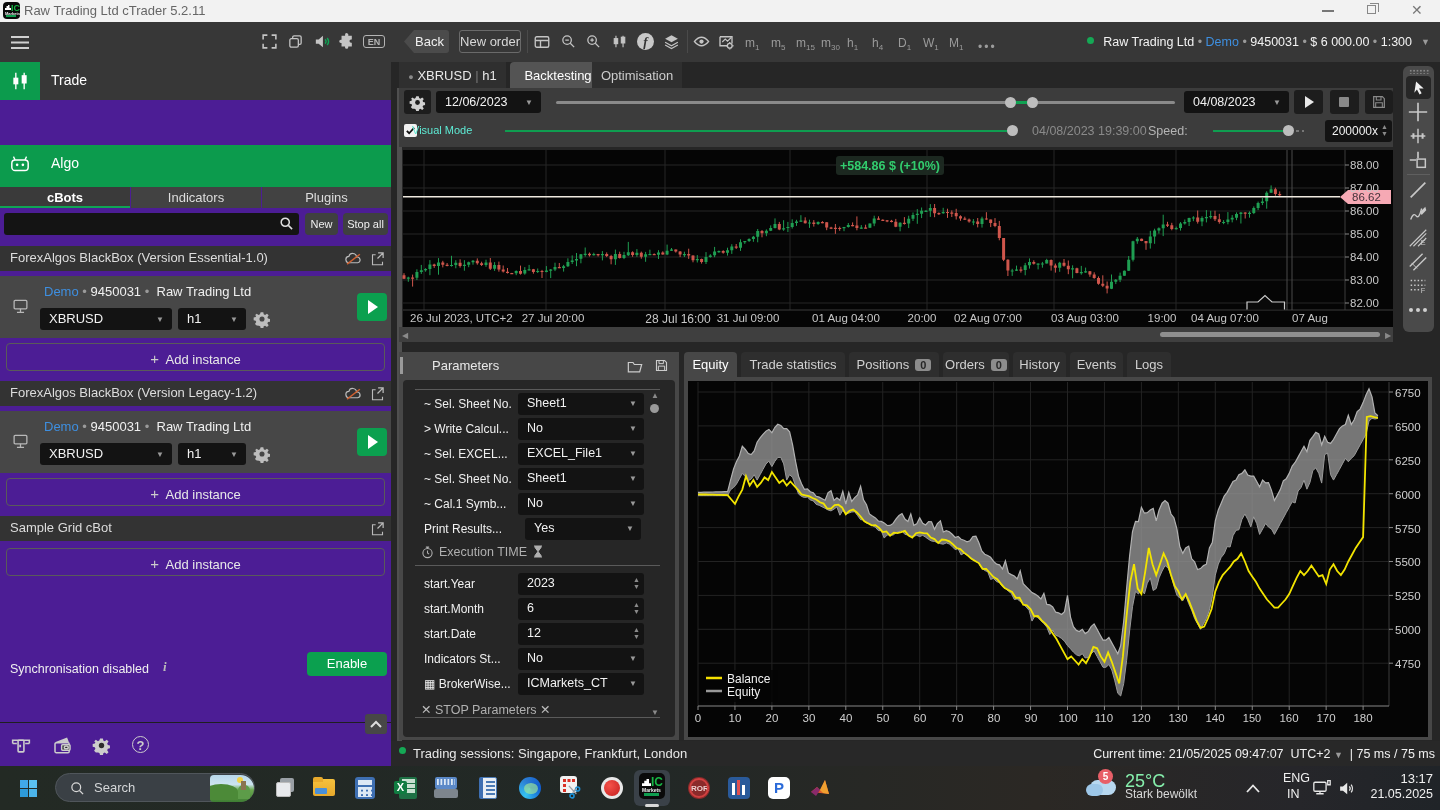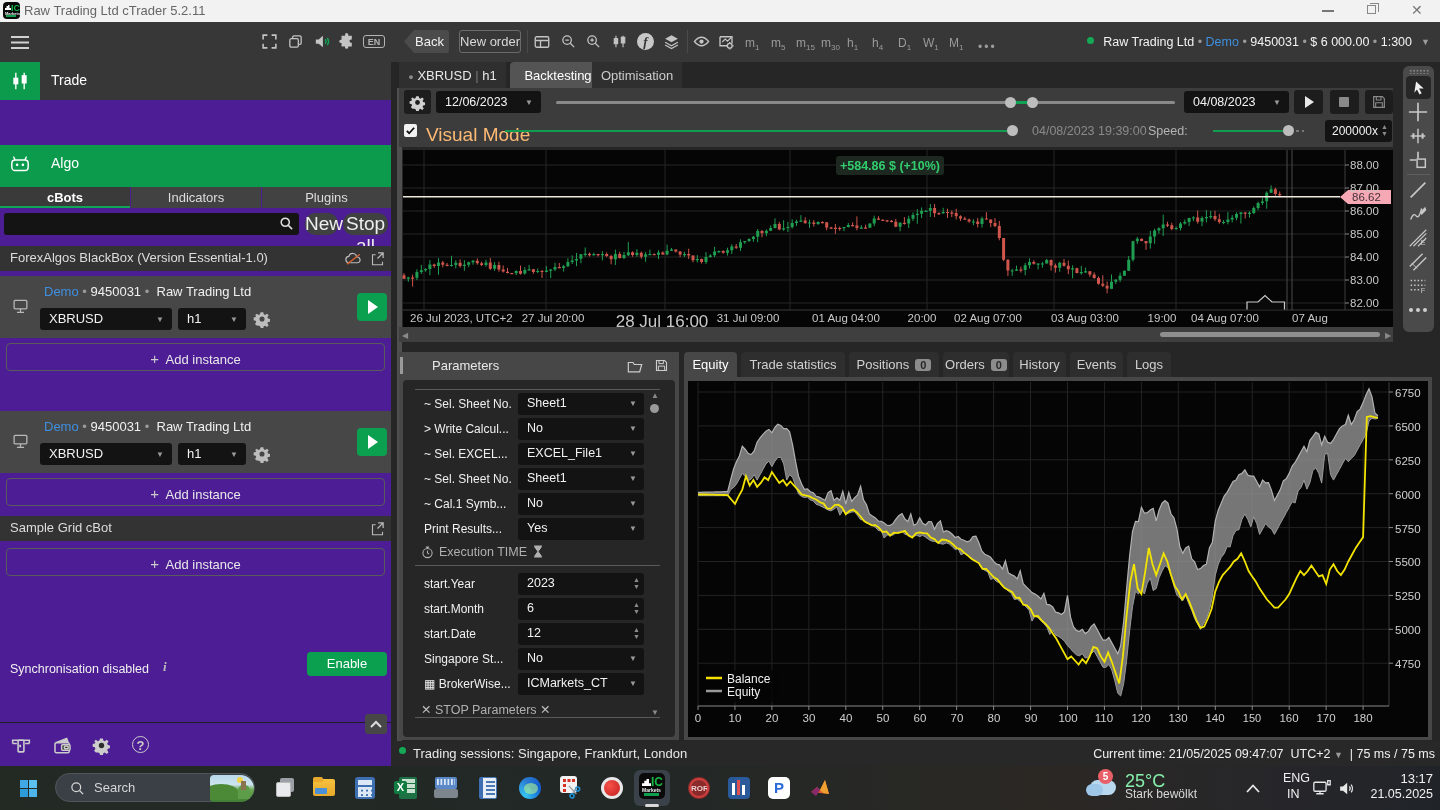--- a/index.html
+++ b/index.html
@@ -7,21 +7,21 @@
 body{position:relative}
 .titlebar{position:absolute;left:0;top:0;width:1440px;height:22px;background:#f2f2f2;color:#666;font-size:13px}
 .topbar{position:absolute;left:0;top:22px;width:1440px;height:40px;background:#373737}
 .sidebar{position:absolute;left:0;top:62px;width:391px;height:704px;background:#4c1d95}
 .gap{position:absolute;left:391px;top:62px;width:8px;height:704px;background:#262626}
 .green{background:#0c9b4d}
 .mi{position:absolute;left:0;width:391px;height:38px;background:#373737;color:#fff;font-size:14px}
 .mibox{position:absolute;left:0;top:0;width:40px;height:38px;background:#0c9b4d}
 .milabel{position:absolute;left:51px;top:10px}
 .tab3{position:absolute;top:0;height:21px;text-align:center;font-size:13px;color:#ddd;padding-top:3px;background:#424242}
-.btn{background:#3f4040;border-radius:10px;color:#eee;font-size:19px;text-align:center}
+.btn{background:#3f4040;border-radius:4px;color:#eee;font-size:11px;text-align:center}
 .hdr{position:absolute;left:0;width:391px;height:25px;background:#333333;color:#ddd;font-size:13px}
 .card{position:absolute;left:0;width:391px;height:62px;background:#474747}
 .seldd{position:absolute;height:22px;background:#131313;border-radius:3px;color:#f2f2f2;font-size:13px}
 .ddarr{position:absolute;color:#999;font-size:8px;top:7px}
 .addinst{position:absolute;left:6px;width:379px;height:28px;border:1px solid #5a5a5a;border-radius:4px;color:#e8e8e8;font-size:13px;text-align:center;padding-top:6px}
 .ctab{position:absolute;top:62px;height:26px;font-size:13px;color:#ccc;text-align:center;padding-top:6px}
 .prdt{position:absolute;left:9px;top:3px}
 .spin{position:absolute;right:5px;top:3px;color:#8a8a8a;font-size:7px;line-height:7px;text-align:center}
 .etab{position:absolute;top:0;height:25px;font-size:13px;color:#ccc;text-align:center;padding-top:5px}
 .cnt{display:inline-block;background:#8c8c8c;color:#262626;border-radius:3px;font-size:11px;padding:0px 5px;margin-left:6px;font-weight:bold}
@@ -171,20 +171,31 @@
       </div>
   <svg class="abs" style="left:253px;top:34px" width="18" height="18" viewBox="0 0 24 24" fill="#bdbdbd">
         <path d="M10 2h4l.6 3 2 .9L19.5 4 22 6.5l-1.9 2.8.9 2 3 .7v4l-3 .6-.9 2 1.9 2.9-2.5 2.5-2.9-1.9-2 .9-.6 3h-4l-.7-3-2-.9L4 21.9 1.5 19.4l1.9-2.9-.9-2-3-.6v-4l3-.7.9-2L1.5 6.5 4 4l2.9 1.9 2-.9z" transform="translate(1.3,1.3) scale(0.89)"></path>
         <circle cx="12" cy="12" r="3.4" fill="#474747"></circle>
       </svg>
   <div class="abs" style="left:357px;top:17px;width:30px;height:28px;background:#0ba04f;border-radius:4px">
         <div class="abs" style="left:11px;top:7px;width:0;height:0;border-left:10px solid #fff;border-top:7px solid transparent;border-bottom:7px solid transparent"></div>
       </div>
  </div>
     <div class="addinst" style="top:281px"><span style="color:#ccc;font-size:15px">+</span>&nbsp; Add instance</div>
+    <div class="hdr" style="top:319px">
+      <div class="abs" style="left:10px;top:4px">ForexAlgos BlackBox (Version Legacy-1.2)</div>
+      <svg class="abs" style="left:345px;top:5px" width="17" height="15" viewBox="0 0 24 20" fill="none" stroke="#bbb" stroke-width="1.7">
+        <path d="M6 16a4.5 4.5 0 01-.5-9 5.5 5.5 0 0110.8 1A4 4 0 0118 16z"></path>
+        <path d="M3 18L21 4" stroke="#d06030" stroke-width="2"></path>
+      </svg>
+      <svg class="abs" style="left:370px;top:5px" width="15" height="15" viewBox="0 0 24 24" fill="none" stroke="#bbb" stroke-width="1.8">
+        <path d="M9 6H4v16h16v-5"></path>
+        <path d="M13 3h8v8M21 3l-9 9" stroke-width="2"></path>
+      </svg>
+    </div>
  <div class="card" style="top:349px">
   <svg class="abs" style="left:12px;top:22px" width="17" height="16" viewBox="0 0 24 22" fill="none" stroke="#b8b8b8" stroke-width="1.8">
         <rect x="3" y="3" width="18" height="12" rx="1.5"></rect>
         <path d="M12 15v4M7 20h10"></path>
       </svg>
   <div class="abs" style="left:44px;top:8px;font-size:13px;color:#f0f0f0"><span style="color:#3e8fe0">Demo</span> <span style="color:#9a9a9a">•</span> 9450031 <span style="color:#9a9a9a">•</span>&nbsp; Raw Trading Ltd</div>
   <div class="seldd" style="left:40px;top:32px;width:132px">
         <div class="prdt" style="left:9px;top:3px">XBRUSD</div>
         <div class="ddarr" style="right:8px">▼</div>
       </div>
@@ -269,21 +280,21 @@
     <svg class="abs" style="left:6px;top:4px" width="16" height="16" viewBox="0 0 24 24" fill="none" stroke="#8a8a8a" stroke-width="1.8">
       <path d="M4 4h13l3 3v13H4z"></path>
       <path d="M8 4v5h7V4M7 20v-7h10v7" stroke-width="1.6"></path>
     </svg>
   </div>
 <div class="abs" style="left:404px;top:124px;width:13px;height:13px;background:#f2f2f2;border-radius:2px">
     <svg class="abs" style="left:1px;top:1px" width="11" height="11" viewBox="0 0 24 24" fill="none" stroke="#111" stroke-width="4">
       <path d="M4 13l5 5L20 6"></path>
     </svg>
   </div>
-<div class="abs" style="left:426px;top:124px;color:#fdba74;font-size:19px">Visual Mode</div>
+<div class="abs" style="left:412px;top:124px;color:#5eead4;font-size:11px">Visual Mode</div>
 <div class="abs" style="left:505px;top:130px;width:505px;height:2px;background:#0f9d50"></div>
 <div class="abs" style="left:1007px;top:125px;width:11px;height:11px;border-radius:50%;background:#bdbdbd"></div>
 <div class="abs" style="left:1032px;top:124px;color:#8a8a8a;font-size:12.5px">04/08/2023 19:39:00</div>
 <div class="abs" style="left:1148px;top:124px;color:#b4b4b4;font-size:12.5px">Speed:</div>
 <div class="abs" style="left:1213px;top:130px;width:72px;height:2px;background:#0f9d50"></div>
 <div class="abs" style="left:1290px;top:130px;width:14px;height:2px;background:repeating-linear-gradient(90deg,#777 0 3px,transparent 3px 6px)"></div>
 <div class="abs" style="left:1283px;top:125px;width:11px;height:11px;border-radius:50%;background:#bdbdbd"></div>
 <div class="seldd" style="left:1325px;top:120px;width:67px">
     <div class="prdt" style="left:7px;top:4px;font-size:12px">200000x</div>
     <div class="abs spin" style="right:4px;top:3px">▲<br>▼</div>
@@ -328,21 +339,21 @@
 </svg>
 <div class="abs" style="left:1350px;top:159px;color:#c8c8c8;font-size:11.5px">88.00</div>
 <div class="abs" style="left:1350px;top:182px;color:#c8c8c8;font-size:11.5px">87.00</div>
 <div class="abs" style="left:1350px;top:205px;color:#c8c8c8;font-size:11.5px">86.00</div>
 <div class="abs" style="left:1350px;top:228px;color:#c8c8c8;font-size:11.5px">85.00</div>
 <div class="abs" style="left:1350px;top:251px;color:#c8c8c8;font-size:11.5px">84.00</div>
 <div class="abs" style="left:1350px;top:274px;color:#c8c8c8;font-size:11.5px">83.00</div>
 <div class="abs" style="left:1350px;top:297px;color:#c8c8c8;font-size:11.5px">82.00</div>
 <div class="abs" style="left:410px;top:312px;color:#c8c8c8;font-size:11.5px;white-space:nowrap;">26 Jul 2023, UTC+2</div>
 <div class="abs" style="left:553px;top:312px;color:#c8c8c8;font-size:11.5px;white-space:nowrap;transform:translateX(-50%);">27 Jul 20:00</div>
-<div class="abs" style="left:662px;top:312px;color:#c8c8c8;font-size:17px;white-space:nowrap;transform:translateX(-50%);">28 Jul 16:00</div>
+<div class="abs" style="left:678px;top:312px;color:#c8c8c8;font-size:12px;white-space:nowrap;transform:translateX(-50%);">28 Jul 16:00</div>
 <div class="abs" style="left:748px;top:312px;color:#c8c8c8;font-size:11.5px;white-space:nowrap;transform:translateX(-50%);">31 Jul 09:00</div>
 <div class="abs" style="left:846px;top:312px;color:#c8c8c8;font-size:11.5px;white-space:nowrap;transform:translateX(-50%);">01 Aug 04:00</div>
 <div class="abs" style="left:922px;top:312px;color:#c8c8c8;font-size:11.5px;white-space:nowrap;transform:translateX(-50%);">20:00</div>
 <div class="abs" style="left:988px;top:312px;color:#c8c8c8;font-size:11.5px;white-space:nowrap;transform:translateX(-50%);">02 Aug 07:00</div>
 <div class="abs" style="left:1085px;top:312px;color:#c8c8c8;font-size:11.5px;white-space:nowrap;transform:translateX(-50%);">03 Aug 03:00</div>
 <div class="abs" style="left:1162px;top:312px;color:#c8c8c8;font-size:11.5px;white-space:nowrap;transform:translateX(-50%);">19:00</div>
 <div class="abs" style="left:1225px;top:312px;color:#c8c8c8;font-size:11.5px;white-space:nowrap;transform:translateX(-50%);">04 Aug 07:00</div>
 <div class="abs" style="left:1310px;top:312px;color:#c8c8c8;font-size:11.5px;white-space:nowrap;transform:translateX(-50%);">07 Aug</div>
 <div class="abs" style="left:1352px;top:191px;color:#43333b;font-size:11.5px">86.62</div>
 <div class="abs" style="left:890px;top:159px;color:#32cd6e;font-size:12.5px;font-weight:bold;transform:translateX(-50%);white-space:nowrap">+584.86 $ (+10%)</div>
@@ -425,21 +436,21 @@
     <div class="seldd" style="left:119px;top:116px;width:126px">
       <div class="prdt" style="left:9px;top:3px;font-size:12.5px">Sheet1</div>
       <div class="ddarr" style="right:7px;top:6px">▼</div>
     </div>
     <div class="abs" style="left:25px;top:145px;font-size:12px;color:#f0f0f0;white-space:nowrap">~ Cal.1 Symb...</div>
     <div class="seldd" style="left:119px;top:141px;width:126px">
       <div class="prdt" style="left:9px;top:3px;font-size:12.5px">No</div>
       <div class="ddarr" style="right:7px;top:6px">▼</div>
     </div>
     <div class="abs" style="left:25px;top:170px;font-size:12px;color:#f0f0f0;white-space:nowrap">Print Results...</div>
-    <div class="seldd" style="left:119px;top:166px;width:126px">
+    <div class="seldd" style="left:126px;top:166px;width:116px">
       <div class="prdt" style="left:9px;top:3px;font-size:12.5px">Yes</div>
       <div class="ddarr" style="right:7px;top:6px">▼</div>
     </div>
  <svg class="abs" style="left:22px;top:194px" width="13" height="13" viewBox="0 0 24 24" fill="none" stroke="#b0b0b0" stroke-width="2">
       <circle cx="12" cy="13" r="8.5"></circle>
       <path d="M12 8.5V13l3 2M9 2h6M12 2v2.5"></path>
     </svg>
 <div class="abs" style="left:40px;top:193px;color:#b0b0b0;font-size:12.5px">Execution TIME</div>
 <svg class="abs" style="left:133px;top:193px" width="12" height="13" viewBox="0 0 24 26" fill="none" stroke="#b0b0b0" stroke-width="2">
       <path d="M4 2h16M4 24h16M6 2v3l6 8 6-8V2M6 24v-3l6-8 6 8v3" fill="#b0b0b0"></path>
@@ -453,21 +464,21 @@
     <div class="abs" style="left:25px;top:250px;font-size:12px;color:#f0f0f0;white-space:nowrap">start.Month</div>
     <div class="seldd" style="left:119px;top:246px;width:126px">
       <div class="prdt" style="left:9px;top:3px;font-size:12.5px">6</div>
       <div class="abs spin" style="right:4px;top:3px">▲<br>▼</div>
     </div>
     <div class="abs" style="left:25px;top:275px;font-size:12px;color:#f0f0f0;white-space:nowrap">start.Date</div>
     <div class="seldd" style="left:119px;top:271px;width:126px">
       <div class="prdt" style="left:9px;top:3px;font-size:12.5px">12</div>
       <div class="abs spin" style="right:4px;top:3px">▲<br>▼</div>
     </div>
-    <div class="abs" style="left:25px;top:300px;font-size:12px;color:#f0f0f0;white-space:nowrap">Singapore St...</div>
+    <div class="abs" style="left:25px;top:300px;font-size:12px;color:#f0f0f0;white-space:nowrap">Indicators St...</div>
     <div class="seldd" style="left:119px;top:296px;width:126px">
       <div class="prdt" style="left:9px;top:3px;font-size:12.5px">No</div>
       <div class="ddarr" style="right:7px;top:6px">▼</div>
     </div>
     <div class="abs" style="left:25px;top:325px;font-size:12px;color:#f0f0f0;white-space:nowrap">▦ BrokerWise...</div>
     <div class="seldd" style="left:119px;top:321px;width:126px">
       <div class="prdt" style="left:9px;top:3px;font-size:12.5px">ICMarkets_CT</div>
       <div class="ddarr" style="right:7px;top:6px">▼</div>
     </div>
  <div class="abs" style="left:22px;top:350px;color:#b0b0b0;font-size:12.5px"><span style="color:#bbb">✕</span> STOP Parameters <span style="color:#bbb">✕</span></div>

